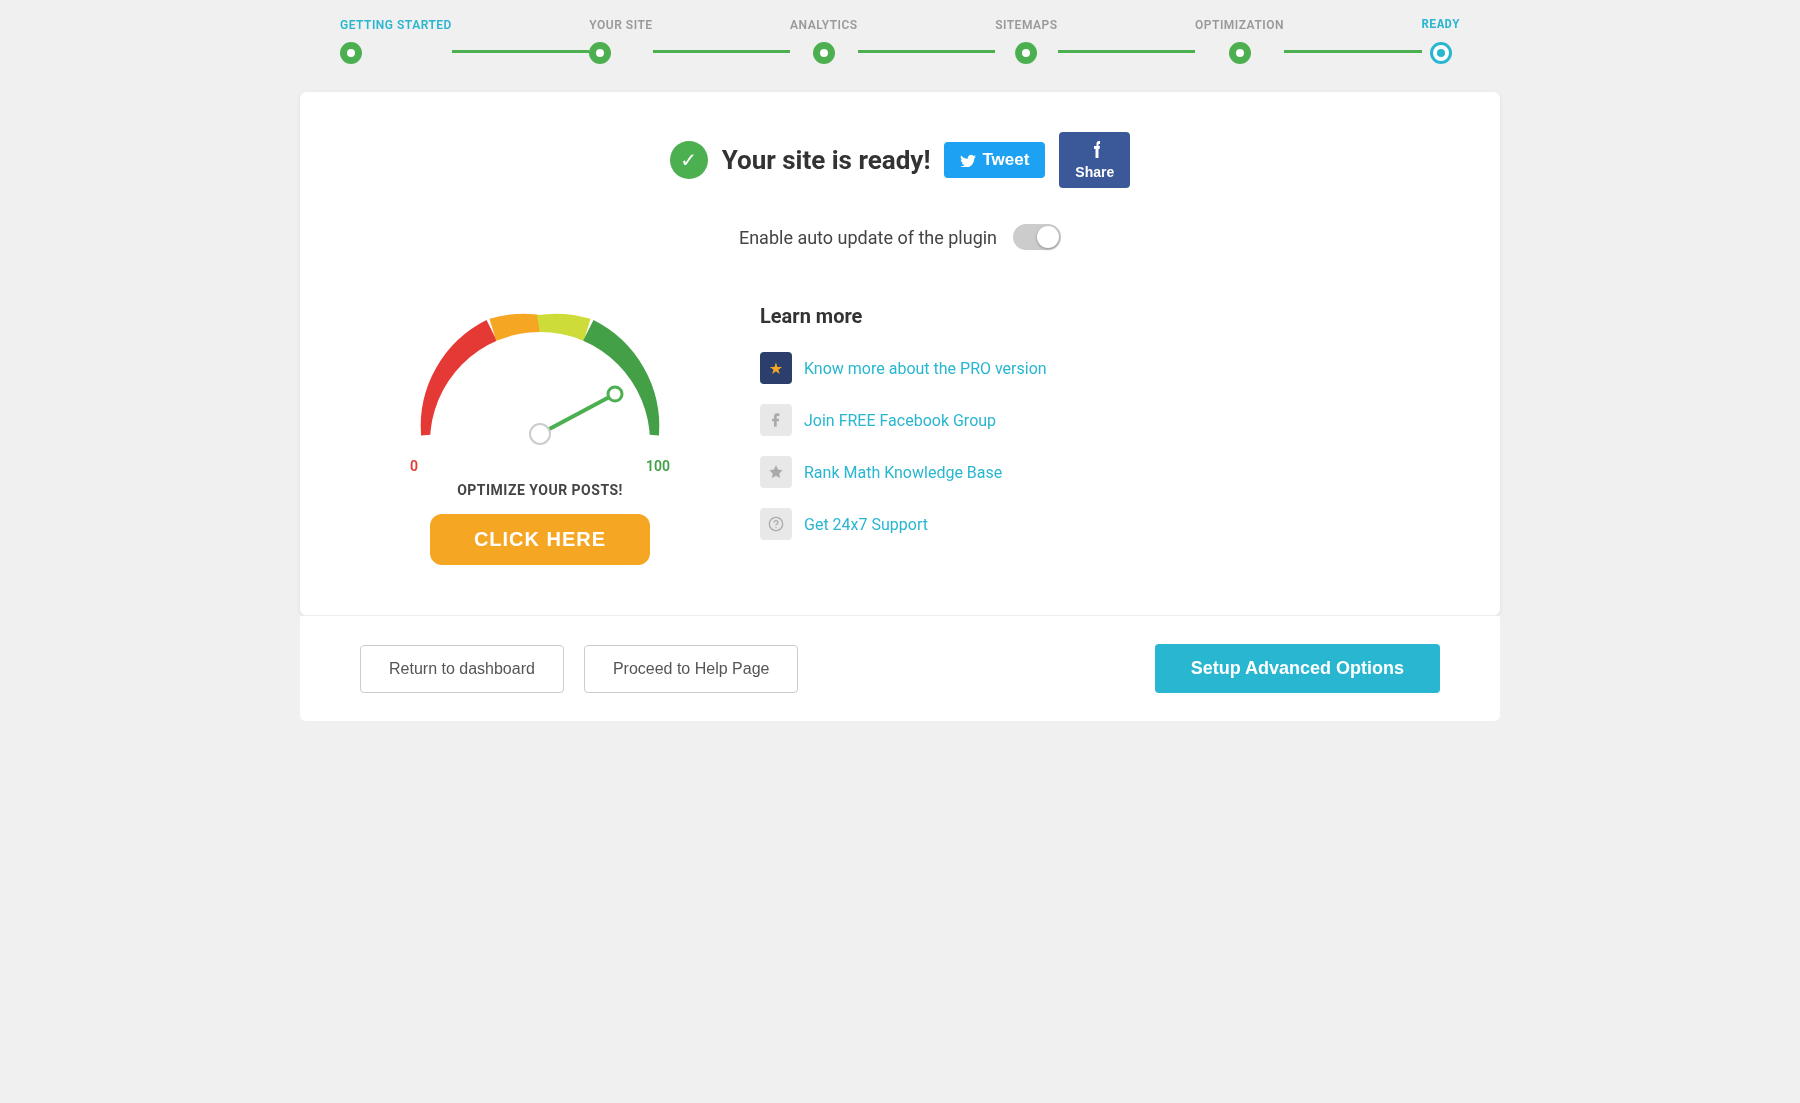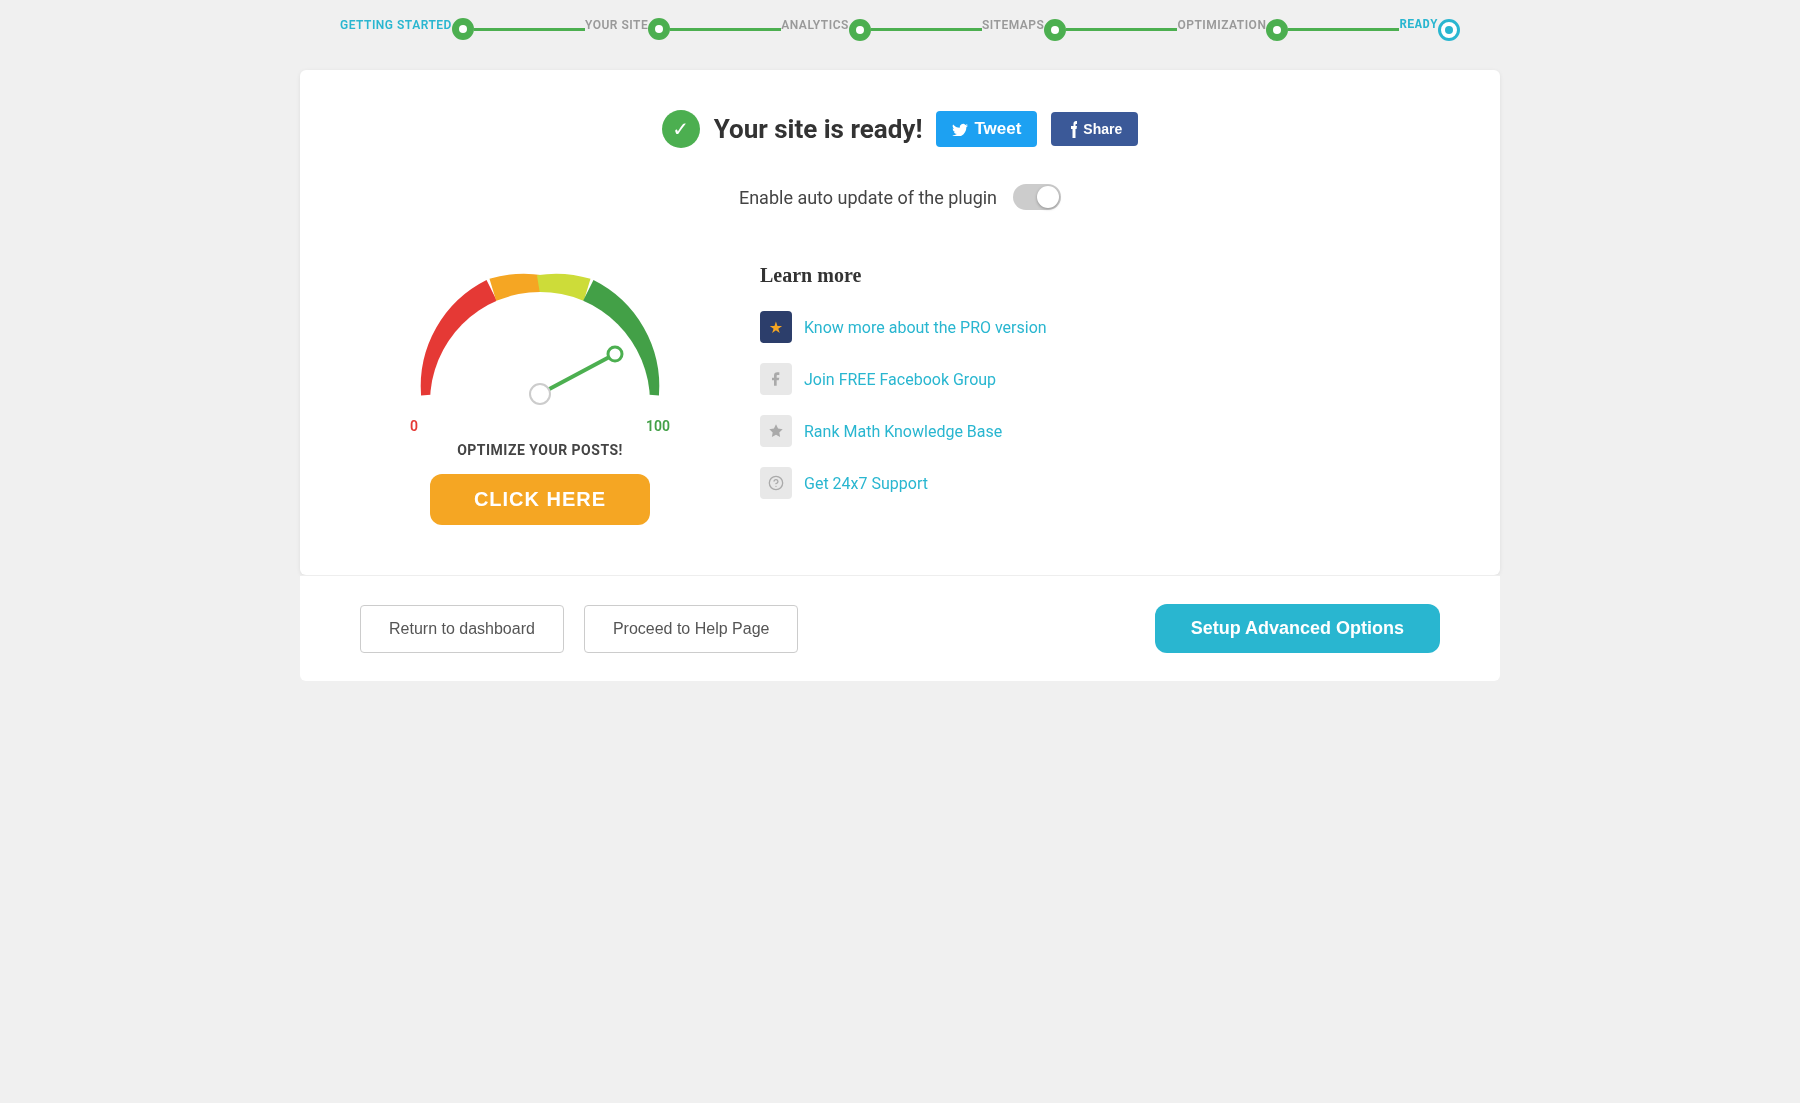--- a/index.html
+++ b/index.html
@@ -14,21 +14,21 @@
     }
 
     
     .progress-container {
       width: 100%;
       max-width: 1200px;
       padding: 18px 40px 0 40px;
     }
     .step-item {
       display: flex;
-      flex-direction: row;
+      flex-direction: column;
       align-items: center;
       position: relative;
       flex: 1;
     }
     .step-label {
       font-size: 12px;
       font-weight: 600;
       letter-spacing: 0.5px;
       margin-bottom: 10px;
       color: #999;
@@ -136,20 +136,21 @@
       color: white;
       border: none;
       border-radius: 4px;
       padding: 8px 16px;
       font-size: 14px;
       font-weight: 600;
       cursor: pointer;
       display: flex;
       align-items: center;
       gap: 6px;
+      flex-direction: column;
     }
 
     
     .toggle-row {
       display: flex;
       align-items: center;
       justify-content: center;
       gap: 16px;
       margin-bottom: 44px;
       font-size: 18px;
@@ -229,21 +230,20 @@
     
     .learn-more-section {
       flex: 1;
       padding-top: 10px;
     }
     .learn-more-title {
       font-size: 20px;
       font-weight: 700;
       color: #333;
       margin-bottom: 24px;
-      font-family: Liberation Serif, serif;
     }
     .learn-link {
       display: flex;
       align-items: center;
       gap: 12px;
       margin-bottom: 20px;
       font-size: 16px;
       color: #29b6d0;
       cursor: pointer;
       text-decoration: none;
@@ -282,21 +282,21 @@
       border: 1px solid #ccc;
       border-radius: 4px;
       padding: 14px 28px;
       font-size: 16px;
       cursor: pointer;
     }
     .btn-blue {
       background: #29b6d0;
       color: white;
       border: none;
-      border-radius: 12px;
+      border-radius: 4px;
       padding: 14px 36px;
       font-size: 18px;
       font-weight: 600;
       cursor: pointer;
       margin-left: auto;
     }
 
     .page-wrapper {
       display: flex;
       flex-direction: column;

